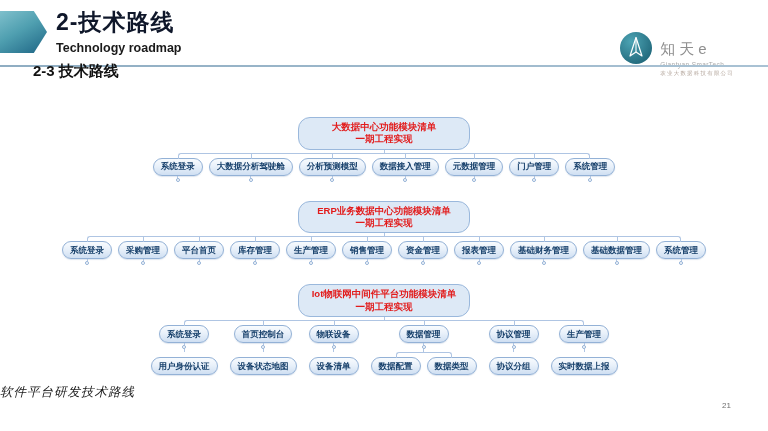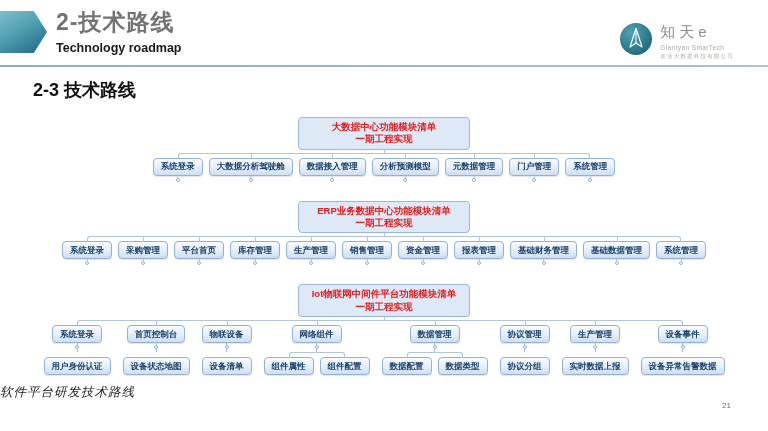--- a/index.html
+++ b/index.html
@@ -11,55 +11,55 @@
   *{box-sizing:border-box;margin:0;padding:0;}
   html,body{background:#888;}
   body{font-family:"Liberation Sans","DejaVu Sans",sans-serif;}
   .slide{position:relative;width:768px;height:431px;background:#ffffff;overflow:hidden;margin:0 auto;}
 
   
   .hdr-arrow{position:absolute;left:0;top:11px;width:47px;height:42px;
     background:linear-gradient(150deg,#7fc0cc 0%,#4f9fb0 45%,#1d6484 100%);
     clip-path:polygon(0 0,72% 0,100% 50%,72% 100%,0 100%);}
   .hdr-titles{position:absolute;left:56px;top:7px;}
-  .hdr-title{font-size:23px;font-weight:bold;color:#737373;letter-spacing:1px;}
+  .hdr-title{font-size:23px;font-weight:bold;color:#0f172a;letter-spacing:1px;}
   .hdr-sub{font-size:12.5px;font-weight:bold;color:#1a1a1a;margin-top:3px;}
   .hdr-rule{position:absolute;left:0;top:65px;width:100%;height:2px;
     background:linear-gradient(90deg,#8fadc2,#a9c2d4);}
 
   
   .logo{position:absolute;right:34px;top:22px;display:flex;align-items:center;gap:7px;}
-  .logo-texts{display:flex;flex-direction:column;}
+  .logo-texts{display:flex;flex-direction:column;margin-top:18px;}
   .logo-name{font-size:15px;color:#8f8f8f;letter-spacing:4px;}
   .logo-en{font-size:6.5px;color:#a9a9a9;margin-top:2px;letter-spacing:.4px;}
   .logo-co{font-size:5.5px;color:#b5a79d;margin-top:2px;letter-spacing:1.2px;}
 
   
-  .section-title{position:absolute;left:33px;top:78px;font-size:18px;font-weight:bold;color:#111;}
+  .section-title{position:absolute;left:33px;top:62px;font-size:15px;font-weight:bold;color:#111;}
 
   
   .diagram{position:absolute;top:117px;left:30px;right:30px;}
   .tree{margin-bottom:19px;}
   .tree:last-child{margin-bottom:0;}
   .tree ul{display:flex;justify-content:center;list-style:none;}
   .tree li{position:relative;display:flex;flex-direction:column;align-items:center;padding:5px 3px 0 3px;}
   .tree li::before,.tree li::after{content:'';position:absolute;top:0;right:50%;width:50%;height:5px;border-top:1px solid var(--line);}
   .tree li::after{right:auto;left:50%;border-left:1px solid var(--line);}
   .tree li:first-child::before{border:0 none;}
   .tree li:last-child::after{border:0 none;}
   .tree li:last-child::before{border-right:1px solid var(--line);border-radius:0 3px 0 0;}
   .tree li:first-child::after{border-radius:3px 0 0 0;}
   .tree li:only-child::before{display:none;}
   .tree li:only-child::after{border-top:0;}
   .tree > ul > li{padding-top:0;}
   .tree > ul > li::before,.tree > ul > li::after{display:none;}
 
   .nbox{font-size:8.5px;font-weight:bold;color:var(--node-text);
     background:linear-gradient(180deg,#f8fbfe 0%,#e9f1fa 45%,#cfdff2 100%);
-    border:1px solid var(--node-border);border-radius:4px;
+    border:1px solid var(--node-border);border-radius:12px;
     padding:2.5px 7px;white-space:nowrap;line-height:1.3;
     box-shadow:0 1px 1px rgba(120,150,190,.25);}
   .nbox.root{background:#dde9f6;border:1px solid #9ab8dc;color:var(--root-text);
     font-size:9.5px;text-align:center;min-width:172px;padding:3px 9px;line-height:1.3;
     box-shadow:none;}
   .vstub{width:0;height:3px;border-left:1px solid var(--line);}
   .exp{display:flex;flex-direction:column;align-items:center;}
   .exp .estub{width:0;height:2px;border-left:1px solid var(--line);}
   .exp .ecircle{width:4px;height:4px;border:1px solid var(--node-border);border-radius:50%;background:#fff;}
 
@@ -124,28 +124,28 @@
                 </div>
               </li>
               <li>
                 <div class="nbox">大数据分析驾驶舱</div>
                 <div class="exp">
                   <div class="estub"></div>
                   <div class="ecircle"></div>
                 </div>
               </li>
               <li>
+                <div class="nbox">分析预测模型</div>
+                <div class="exp">
+                  <div class="estub"></div>
+                  <div class="ecircle"></div>
+                </div>
+              </li>
+              <li>
                 <div class="nbox">数据接入管理</div>
-                <div class="exp">
-                  <div class="estub"></div>
-                  <div class="ecircle"></div>
-                </div>
-              </li>
-              <li>
-                <div class="nbox">分析预测模型</div>
                 <div class="exp">
                   <div class="estub"></div>
                   <div class="ecircle"></div>
                 </div>
               </li>
               <li>
                 <div class="nbox">元数据管理</div>
                 <div class="exp">
                   <div class="estub"></div>
                   <div class="ecircle"></div>
@@ -301,36 +301,20 @@
                   <div class="ecircle"></div>
                 </div>
                 <div class="vstub"></div>
                 <ul>
                   <li>
                     <div class="nbox">设备清单</div>
                   </li>
                 </ul>
               </li>
               <li>
-                <div class="nbox">网络组件</div>
-                <div class="exp">
-                  <div class="estub"></div>
-                  <div class="ecircle"></div>
-                </div>
-                <div class="vstub"></div>
-                <ul>
-                  <li>
-                    <div class="nbox">组件属性</div>
-                  </li>
-                  <li>
-                    <div class="nbox">组件配置</div>
-                  </li>
-                </ul>
-              </li>
-              <li>
                 <div class="nbox">数据管理</div>
                 <div class="exp">
                   <div class="estub"></div>
                   <div class="ecircle"></div>
                 </div>
                 <div class="vstub"></div>
                 <ul>
                   <li>
                     <div class="nbox">数据配置</div>
                   </li>
@@ -355,33 +339,20 @@
               <li>
                 <div class="nbox">生产管理</div>
                 <div class="exp">
                   <div class="estub"></div>
                   <div class="ecircle"></div>
                 </div>
                 <div class="vstub"></div>
                 <ul>
                   <li>
                     <div class="nbox">实时数据上报</div>
-                  </li>
-                </ul>
-              </li>
-              <li>
-                <div class="nbox">设备事件</div>
-                <div class="exp">
-                  <div class="estub"></div>
-                  <div class="ecircle"></div>
-                </div>
-                <div class="vstub"></div>
-                <ul>
-                  <li>
-                    <div class="nbox">设备异常告警数据</div>
                   </li>
                 </ul>
               </li>
             </ul>
           </li>
         </ul>
       </div>
     </div>
 
   <div class="caption">软件平台研发技术路线</div>

